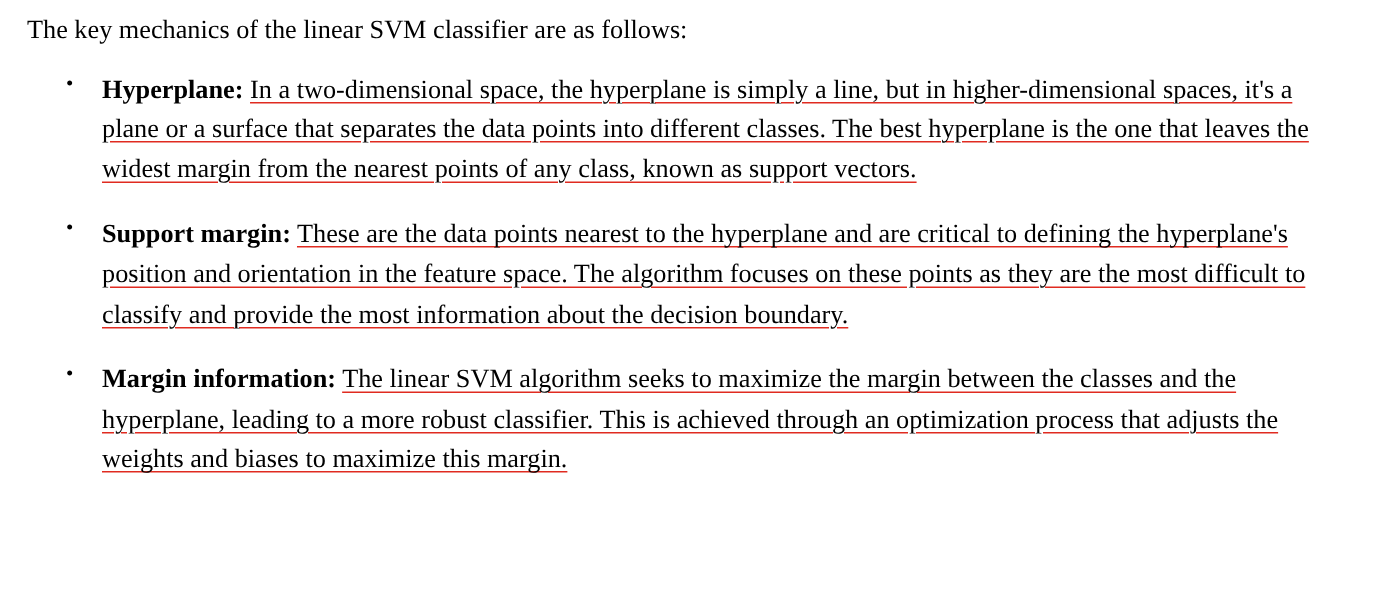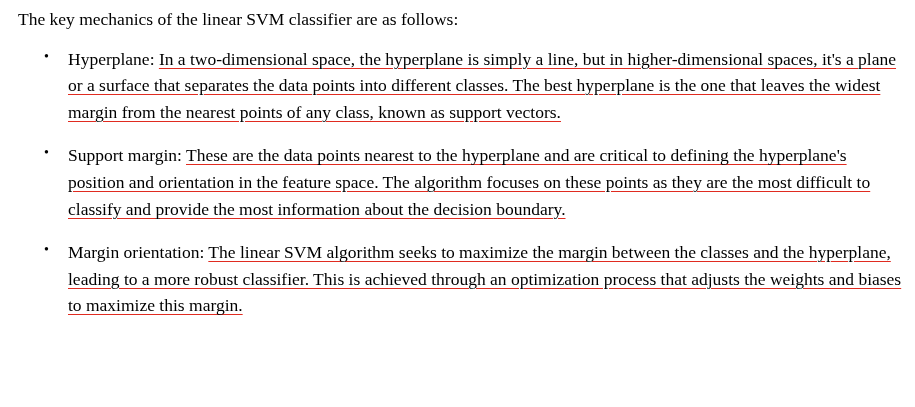--- a/index.html
+++ b/index.html
@@ -40,21 +40,21 @@
   }
   .bullet:last-child { margin-bottom: 0; }
   .bullet .dot {
     position: absolute;
     left: 26px;
     top: 0;
     font-size: 14px;
     line-height: 1.52;
   }
   .term {
-    font-weight: normal;
+    font-weight: bold;
   }
   
   .ul {
     text-decoration: underline;
     text-decoration-color: #e02b20;
     text-decoration-thickness: 1.2px;
     text-underline-offset: 3.2px;
   }
 </style>
 </head>
@@ -73,18 +73,18 @@
     </li>
 
     <li class="bullet">
       <span class="dot">•</span>
       <span class="term">Support margin</span><span class="term">:</span>
       <span class="ul">These are the data points nearest to the hyperplane and are critical to defining the hyperplane's position and orientation in the feature space. The algorithm focuses on these points as they are the most difficult to classify and provide the most information about the decision boundary.</span>
     </li>
 
     <li class="bullet">
       <span class="dot">•</span>
-      <span class="term">Margin orientation</span><span class="term">:</span>
+      <span class="term">Margin information</span><span class="term">:</span>
       <span class="ul">The linear SVM algorithm seeks to maximize the margin between the classes and the hyperplane, leading to a more robust classifier. This is achieved through an optimization process that adjusts the weights and biases to maximize this margin.</span>
     </li>
 
   </ul>
 </div>
 
 </body></html>

